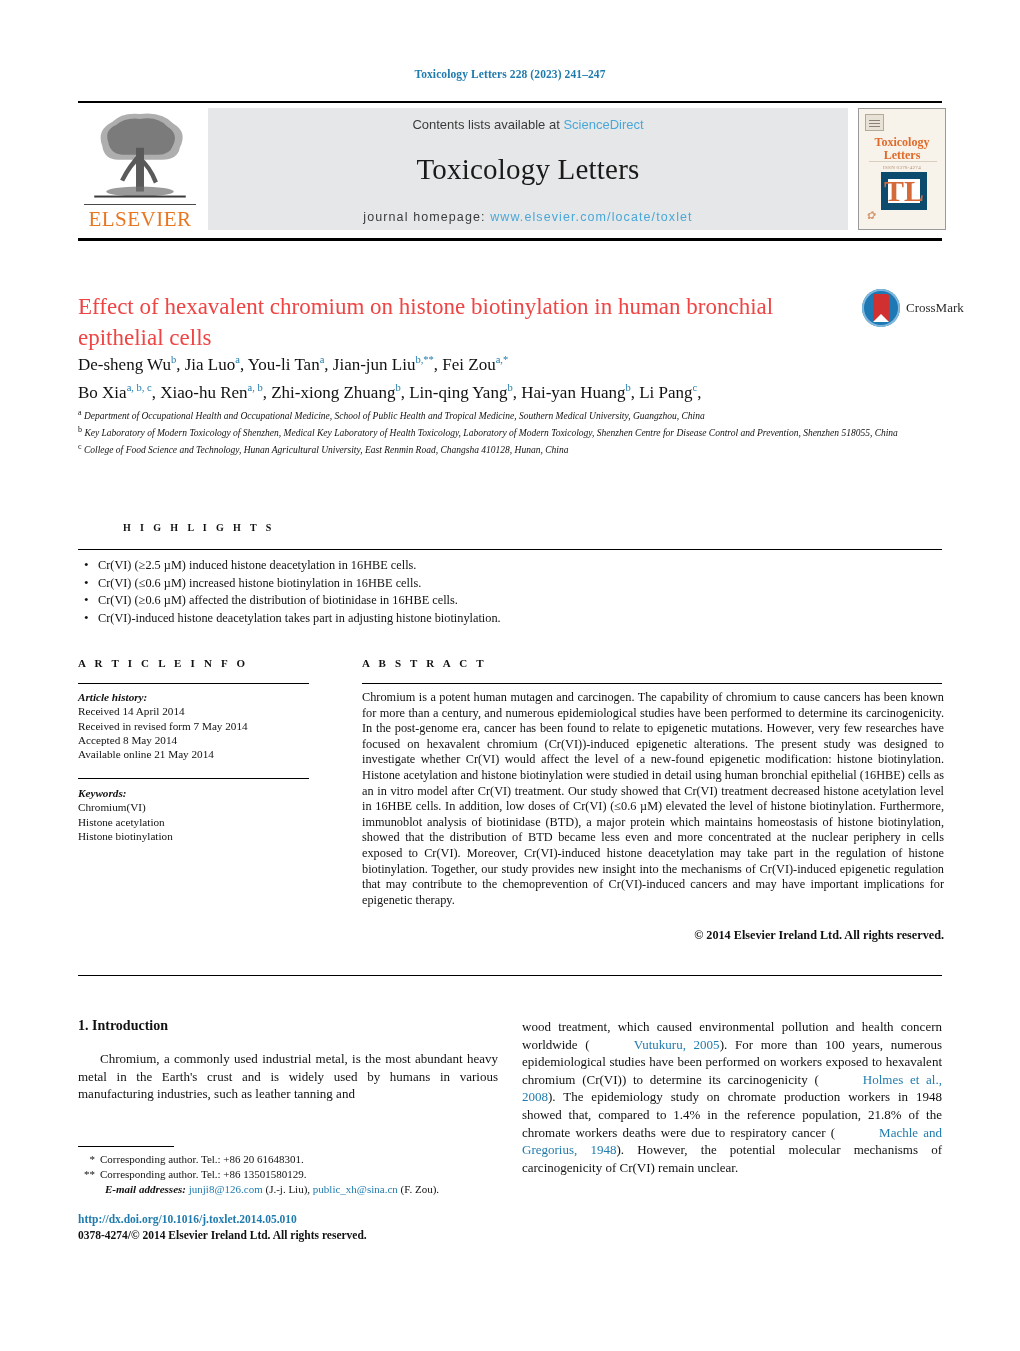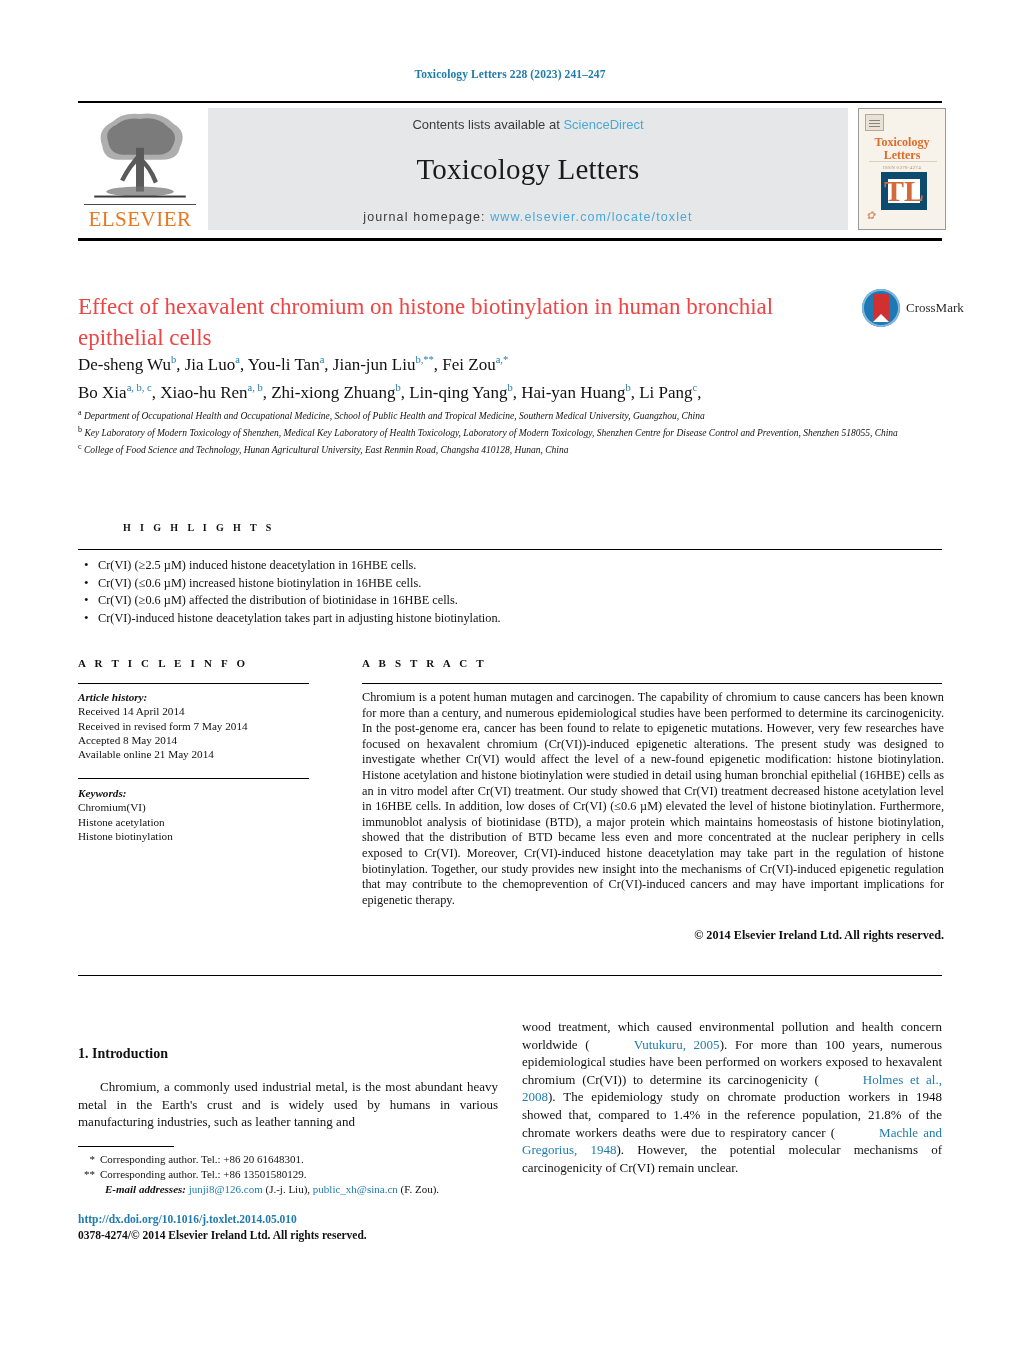--- a/index.html
+++ b/index.html
@@ -200,21 +200,20 @@
     font-family:"Liberation Serif", serif;
     font-size:12.2px; color:#111; text-align:right; font-weight:bold;
   }
 
   .body-sep { position:absolute; left:78px; top:975px; width:864px; height:1.2px; background:#000; }
 
   
   .col-left {
     position:absolute; left:78px; top:1018px; width:420px;
     font-family:"Liberation Serif", serif;
-    margin-top:28px;
   }
   .col-right {
     position:absolute; left:522px; top:1018px; width:420px;
     font-family:"Liberation Serif", serif;
   }
   .sec-head {
     font-size:14px; font-weight:bold; color:#111; margin:0 0 16px 0;
   }
   .para {
     font-size:13px; line-height:17.6px; color:#111; text-align:justify; margin:0;

